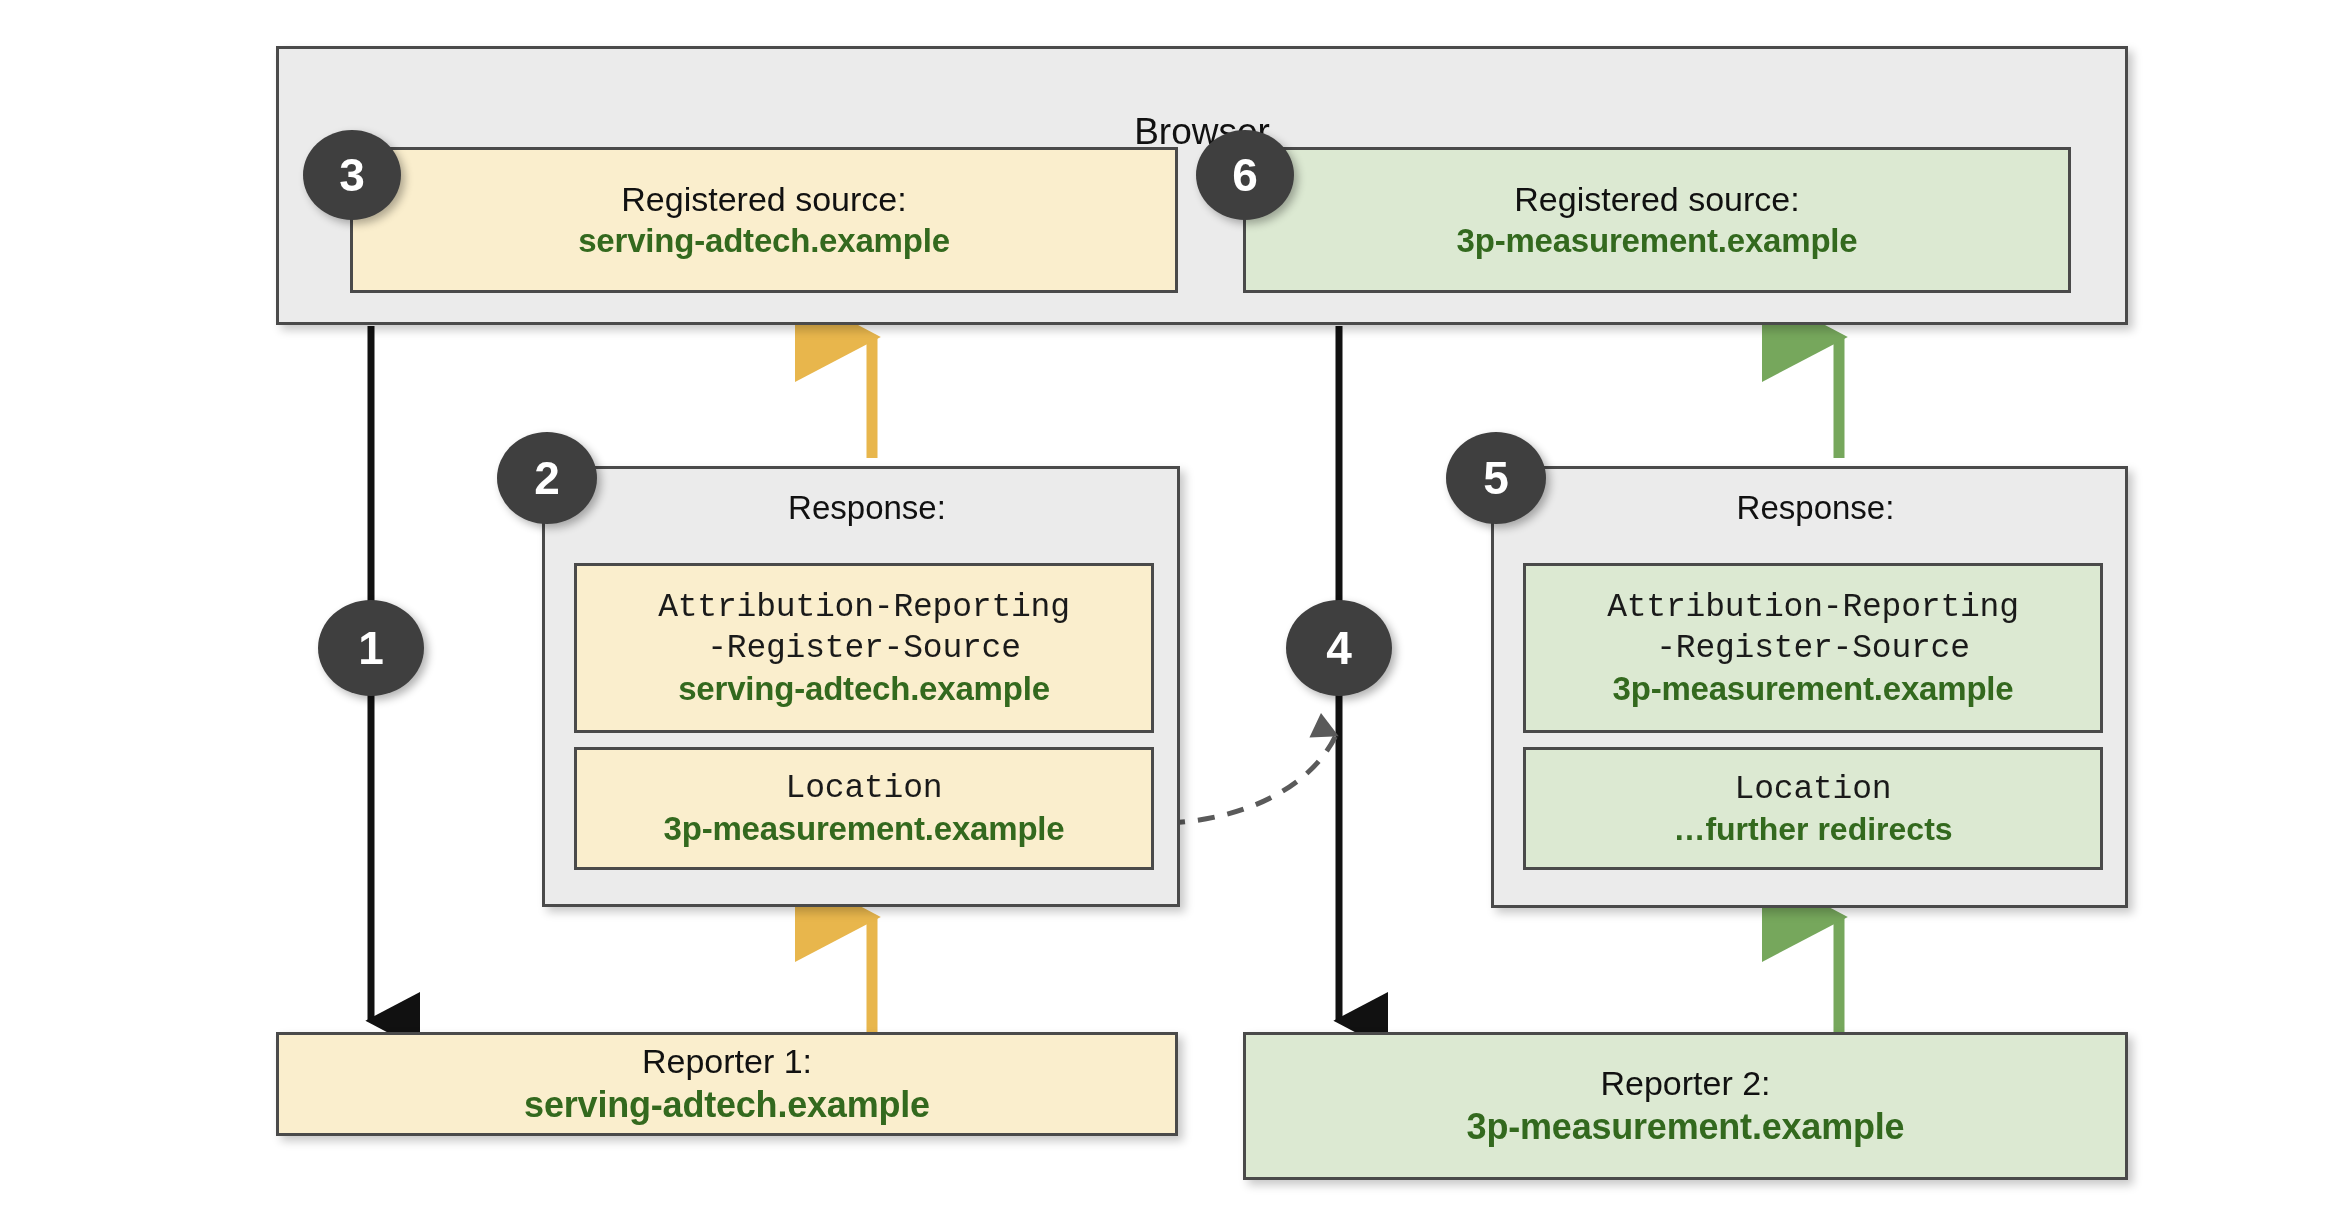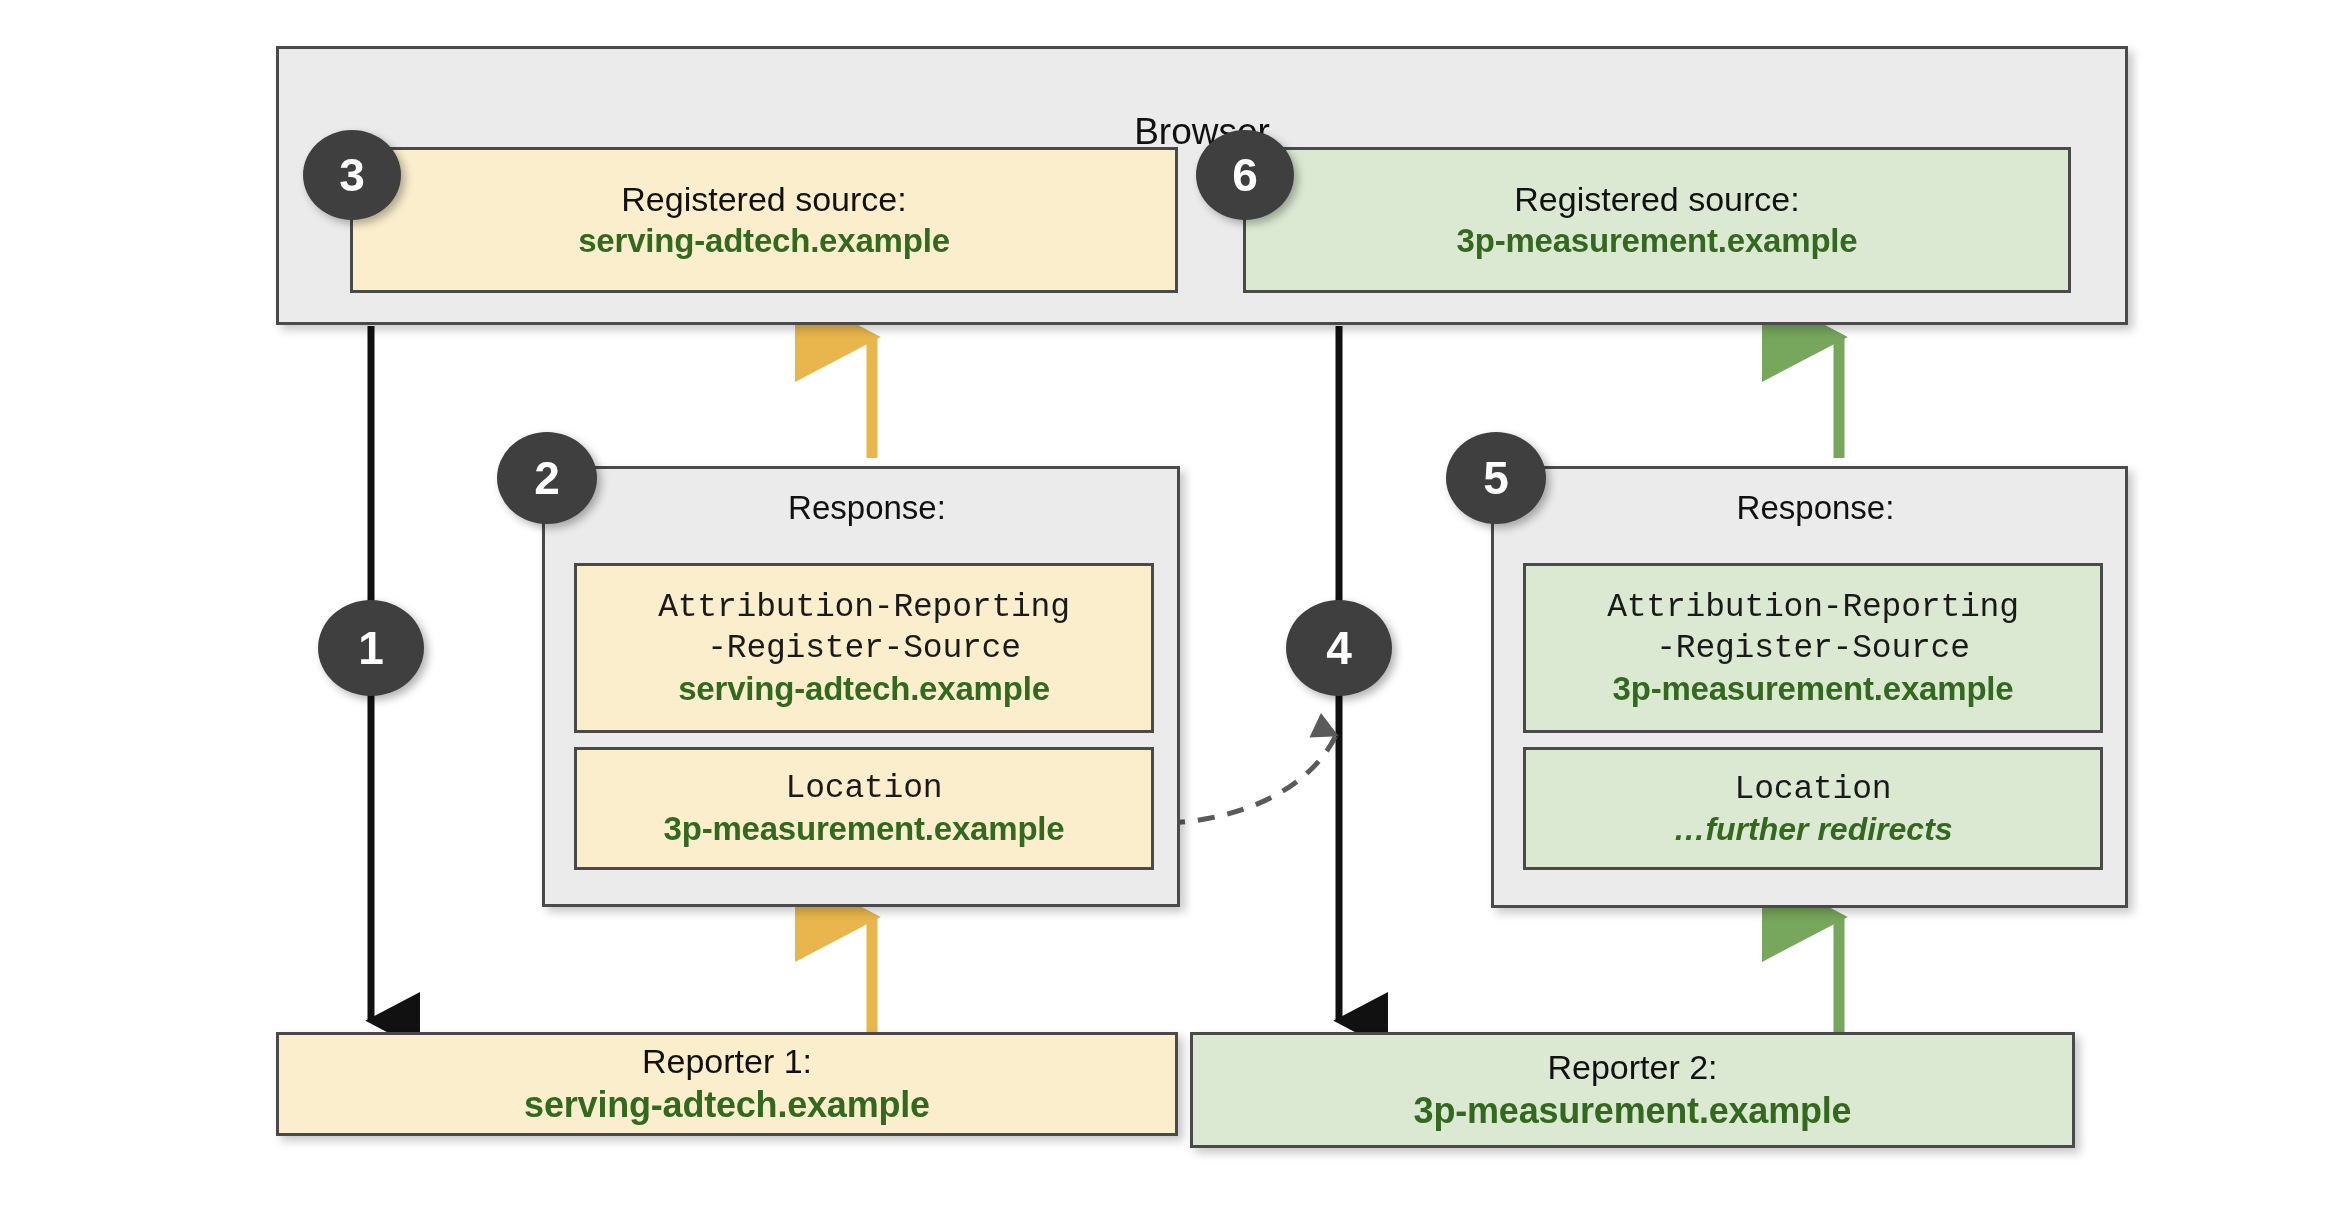--- a/index.html
+++ b/index.html
@@ -18,21 +18,21 @@
   .green{background:#dce9d2;}
 
   
   .label-plain{font-family:Liberation Sans, sans-serif;font-size:34px;color:#111;
                line-height:1.22;text-align:center;}
   .label-mono{font-family:Liberation Sans, sans-serif;font-size:33px;color:#33691e;
               font-weight:bold;line-height:1.22;text-align:right;letter-spacing:-0.2px;}
   .label-mono-dark{font-family:"Liberation Mono", monospace;font-size:33px;color:#1a1a1a;
               line-height:1.25;text-align:left;letter-spacing:-0.2px;}
   .label-ital{font-family:"Liberation Sans", sans-serif;font-size:32px;color:#33691e;
-              font-weight:bold;font-style:italic;text-align:center;}
+              font-weight:bold;text-align:center;}
 
   #browser-title{position:absolute;left:0;right:0;top:62px;text-align:center;
                  font-size:37px;color:#111;}
 
   .resp-title{position:absolute;left:12px;right:0;top:20px;text-align:center;
               font-size:33px;color:#111;}
 
   
   .badge{position:absolute;border-radius:50%;background:#3f3f3f;
          color:#ffffff;display:flex;align-items:center;justify-content:center;
@@ -122,21 +122,21 @@
       <div class="label-mono-dark">Location</div>
       <div class="label-ital">…further redirects</div>
     </div>
   </div>
 
   <div class="box yellow boxlayer" style="left:276px;top:1032px;width:902px;height:104px;">
     <div class="label-plain">Reporter 1:</div>
     <div class="label-mono" style="font-size:36px;">serving-adtech.example</div>
   </div>
 
-  <div class="box green boxlayer" style="left:1190px;top:1032px;width:885px;height:116px;">
+  <div class="box green boxlayer" style="left:1243px;top:1032px;width:885px;height:148px;">
     <div class="label-plain">Reporter 2:</div>
     <div class="label-mono" style="font-size:36px;">3p-measurement.example</div>
   </div>
 
   <div class="badge" style="left:303px;top:130px;width:98px;height:90px;">
     <span>3</span>
   </div>
 
   <div class="badge" style="left:1196px;top:130px;width:98px;height:90px;">
     <span>6</span>

